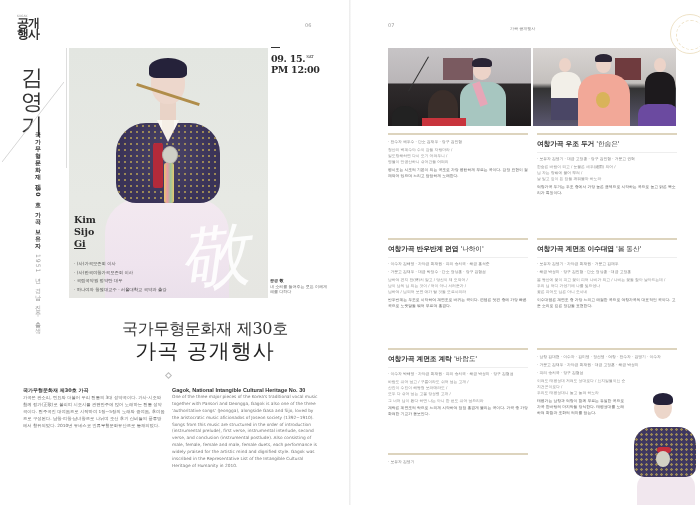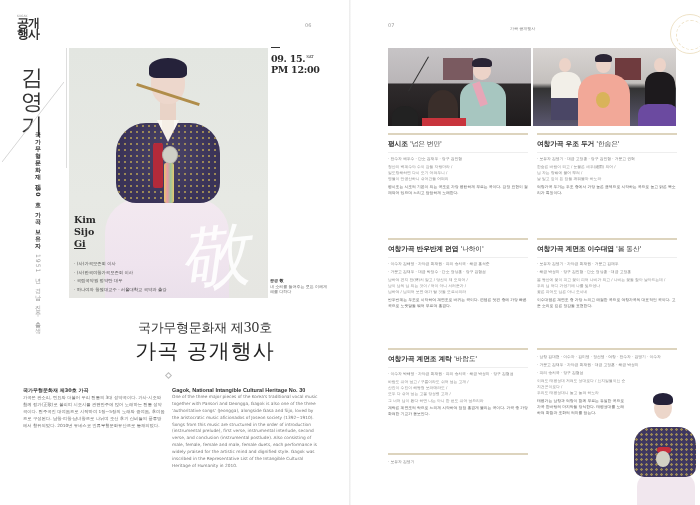--- a/index.html
+++ b/index.html
@@ -58,21 +58,21 @@
     color: rgba(255,255,255,.88); font-style: italic; transform: rotate(-6deg); }
   .pname { position: absolute; left: 5px; top: 166px; font-family: "DejaVu Serif", serif; font-weight: bold; font-size: 9.5px;
     line-height: 12px; color: #2a2a2a; }
   .pname .u { text-decoration: underline; }
   .pcv { position: absolute; left: 5px; top: 212px; font-size: 4.3px; line-height: 8.5px; color: #444; }
 
   .caption { position: absolute; left: 270px; top: 278px; font-size: 4px; line-height: 5.5px; color: #666; }
   .caption b { color: #333; }
 
   .subtitle { position: absolute; left: 60px; top: 319px; width: 290px; text-align: center;
-    font-family: "DejaVu Serif", serif; font-size: 13px; color: #333; letter-spacing: -0.3px; }
+    font-family: "DejaVu Serif", serif; font-size: 16px; color: #333; letter-spacing: -0.3px; }
   .title { position: absolute; left: 60px; top: 337px; width: 290px; text-align: center;
     font-family: "DejaVu Serif", serif; font-size: 21px; color: #222; letter-spacing: 1px; }
   .diamond { position: absolute; left: 166px; top: 373px; width: 5px; height: 5px; border: 1px solid #bbb; transform: rotate(45deg); }
 
   .intro-ko { position: absolute; left: 23px; top: 387px; width: 142px; font-size: 4.3px; line-height: 6.9px; color: #666; }
   .intro-ko h4 { font-size: 5px; color: #333; margin-bottom: 1px; }
   .intro-en { position: absolute; left: 172px; top: 387px; width: 148px; font-size: 4.3px; line-height: 6.9px; color: #777; }
   .intro-en h4 { font-family: "Liberation Sans", sans-serif; font-size: 5.5px; color: #333; margin-bottom: 0; }
 
   
@@ -207,21 +207,20 @@
     <div class="shape" style="left:62px;top:6px;width:17px;height:8px;border-radius:50% 50% 20% 20%;background:#2a2434;"></div>
     <div class="shape" style="left:45px;top:26px;width:52px;height:52px;border-radius:20px 20px 0 0;background:#f2a898;"></div>
     <div class="shape" style="left:63px;top:44px;width:14px;height:16px;border-radius:50%;background:#d9b35a;"></div>
     <div class="shape" style="left:121px;top:10px;width:12px;height:14px;border-radius:50%;background:#ecd3c8;"></div>
     <div class="shape" style="left:112px;top:24px;width:30px;height:34px;border-radius:12px 12px 0 0;background:#1d1a1d;"></div>
     <div class="shape" style="left:105px;top:56px;width:40px;height:22px;background:#6b4aa0;border-radius:10px 10px 0 0;"></div>
   </div>
 
   <div class="sec" style="left:388px;top:133px;">
     <div class="bar"></div>
-    <h3><span>평시조</span> <span class="q">'넘은 번만'</span></h3>
     <div class="meta">· 전수자 채우수 · 단소 김재우 · 장구 김민형</div>
     <div class="lyric">청산리 벽계수야 수이 감을 자랑마라 /</div>
     <div class="lyric">일도창해하면 다시 오기 어려우니 /</div>
     <div class="lyric">명월이 만공산하니 쉬어간들 어떠리</div>
     <div class="desc">평시조는 시조의 기본이 되는 곡조로 가장 평탄하게 부르는 곡이다. 감정 표현이 절제되어 있으며 느리고 담담하게 노래한다.</div>
   </div>
 
   <div class="sec" style="left:537px;top:133px;">
     <div class="bar"></div>
     <h3><span>여창가곡 우조 두거</span> <span class="q">'한숨은'</span></h3>

